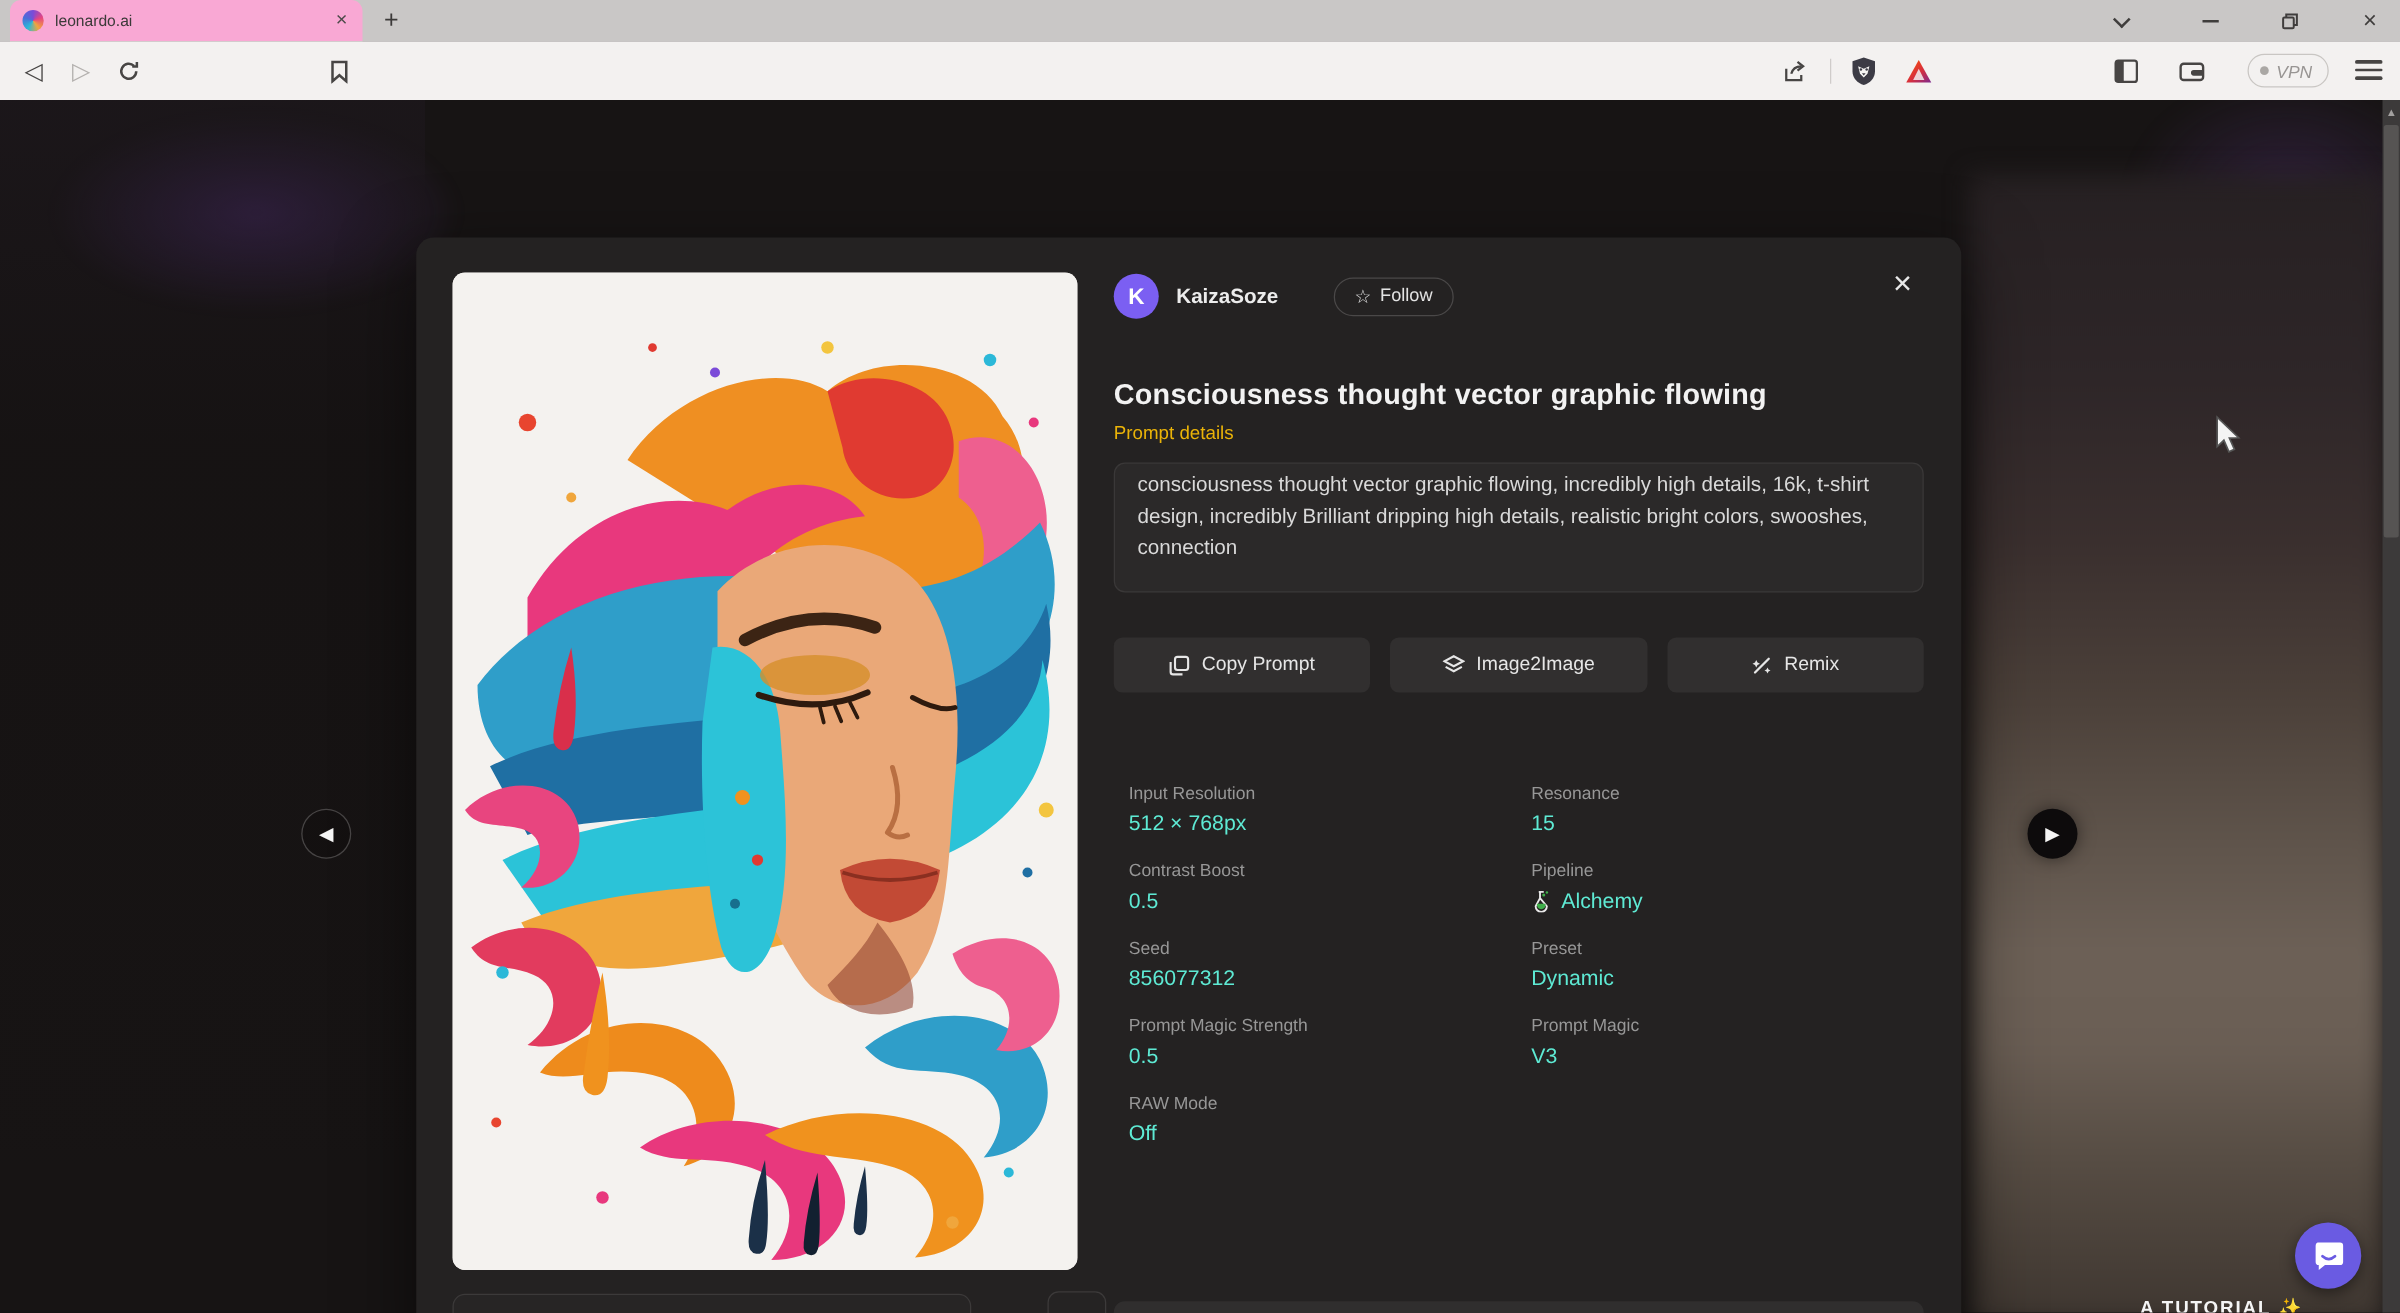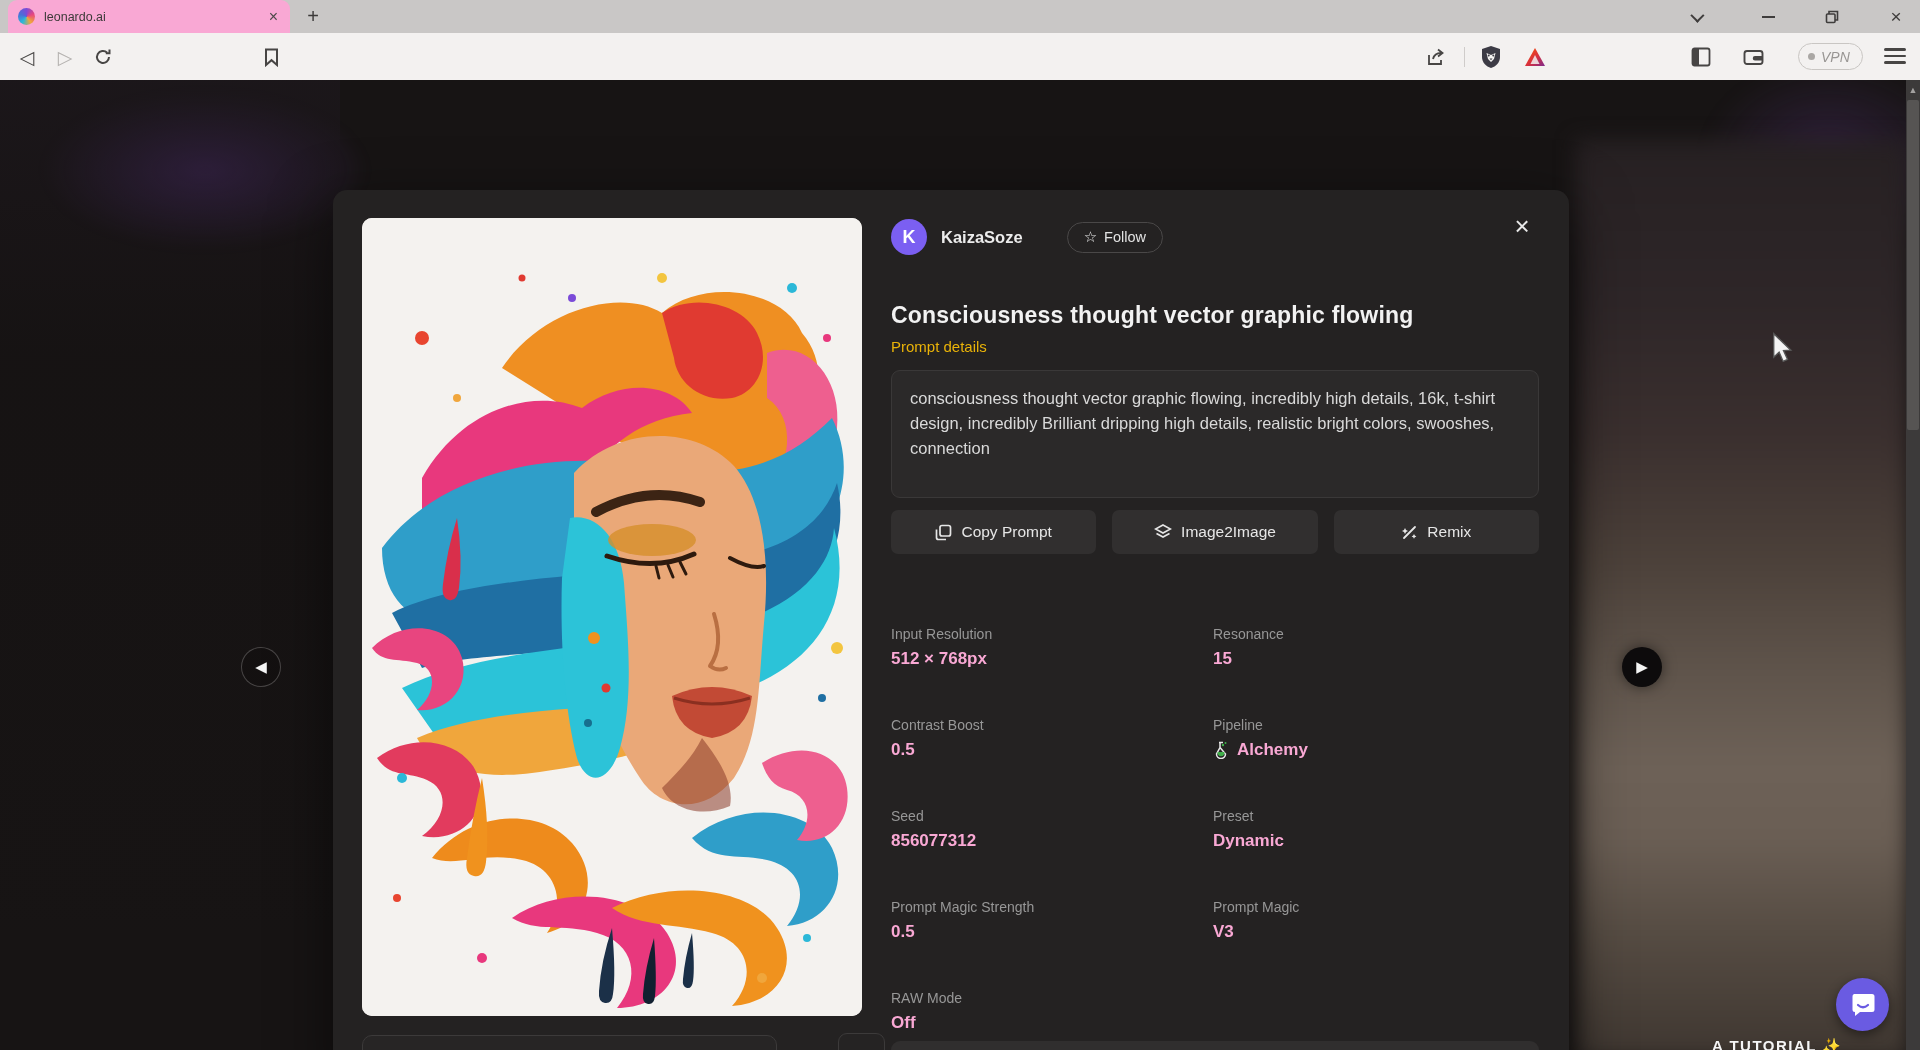--- a/index.html
+++ b/index.html
@@ -62,29 +62,29 @@
   .avatar { width:36px; height:36px; border-radius:50%; background:#7b5ff2; color:#fff; font-size:18px;
     font-weight:bold; display:flex; align-items:center; justify-content:center; }
   .author-name { margin-left:14px; font-size:16.5px; font-weight:bold; color:#ececec; }
   .follow-btn { margin-left:44px; height:31px; padding:0 16px; border:1px solid #4a4848; border-radius:16px;
     background:transparent; color:#e3e3e3; font-size:14.5px; display:flex; align-items:center; gap:7px; }
   .follow-star { font-size:15px; color:#e3e3e3; }
   .modal-close { position:absolute; right:2px; top:22px; width:30px; height:30px; color:#e8e8e8; font-size:26px;
     line-height:28px; text-align:center; font-weight:300; }
   .modal-title { position:absolute; left:0; top:84px; font-size:23px; font-weight:bold; color:#f2f2f2; letter-spacing:.2px;margin-top:28px; }
   .prompt-heading { position:absolute; left:0; top:148px; font-size:15px; font-weight:normal; color:#eab308; }
-  .prompt-box { position:absolute; left:0; top:180px; width:648px; height:128px; background:#2b2929;
-    border:1px solid #3a3838; border-radius:9px; padding:15px 18px; font-size:16.5px; line-height:25px; color:#d9d9d9; }
+  .prompt-box { position:absolute; left:0; top:180px; width:648px; height:104px; background:#2b2929;
+    border:1px solid #3a3838; border-radius:9px; padding:5px 18px; font-size:16.5px; line-height:25px; color:#d9d9d9; }
   .actions-row { position:absolute; left:0; top:320px; width:648px; height:44px; display:flex; gap:16px; }
   .action-btn { flex:1 1 0; background:#312f2f; border:none; border-radius:7px; color:#e6e6e6; font-size:15.5px;
     display:flex; align-items:center; justify-content:center; gap:9px; font-family:"Liberation Sans",sans-serif; }
-  .details-grid { position:absolute; left:0; top:436px; width:648px; display:grid;
-    grid-template-columns:322px 326px; row-gap:48px; }
+  .details-grid { position:absolute; left:12px; top:436px; width:648px; display:grid;
+    grid-template-columns:322px 326px; row-gap:19px; }
   .detail-label { font-size:14px; color:#979797; margin-bottom:7px; }
-  .detail-value { font-size:17px; font-weight:bold; color:#f9a8d4; display:flex; align-items:center; gap:8px; }
+  .detail-value { font-size:17px; font-weight:normal; color:#5eead4; display:flex; align-items:center; gap:8px; }
   .generate-btn { position:absolute; left:0; top:851px; width:648px; height:46px; background:#302e2e;
     border:none; border-radius:9px; color:#dcdcdc; font-size:16px; font-weight:bold; }
 
   
   .nav-arrow { position:absolute; width:40px; height:40px; border-radius:50%; display:flex; align-items:center;
     justify-content:center; color:#f5f5f5; font-size:15px; }
   .nav-prev { left:241px; top:647px; border:1px solid rgba(255,255,255,.22); background:rgba(10,8,8,.25); }
   .nav-next { left:1622px; top:647px; background:#0d0b0c; box-shadow:0 0 14px rgba(0,0,0,.5); }
 
   

